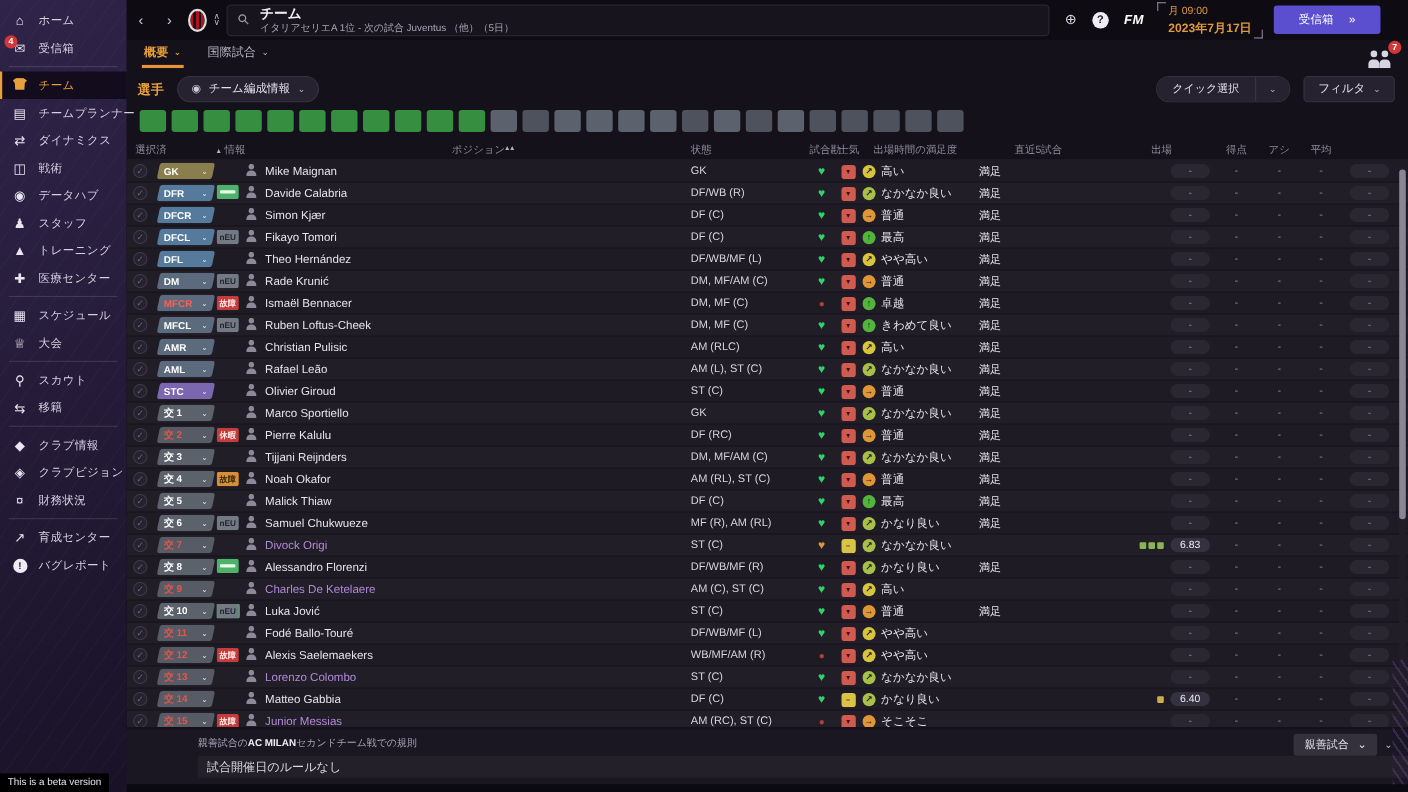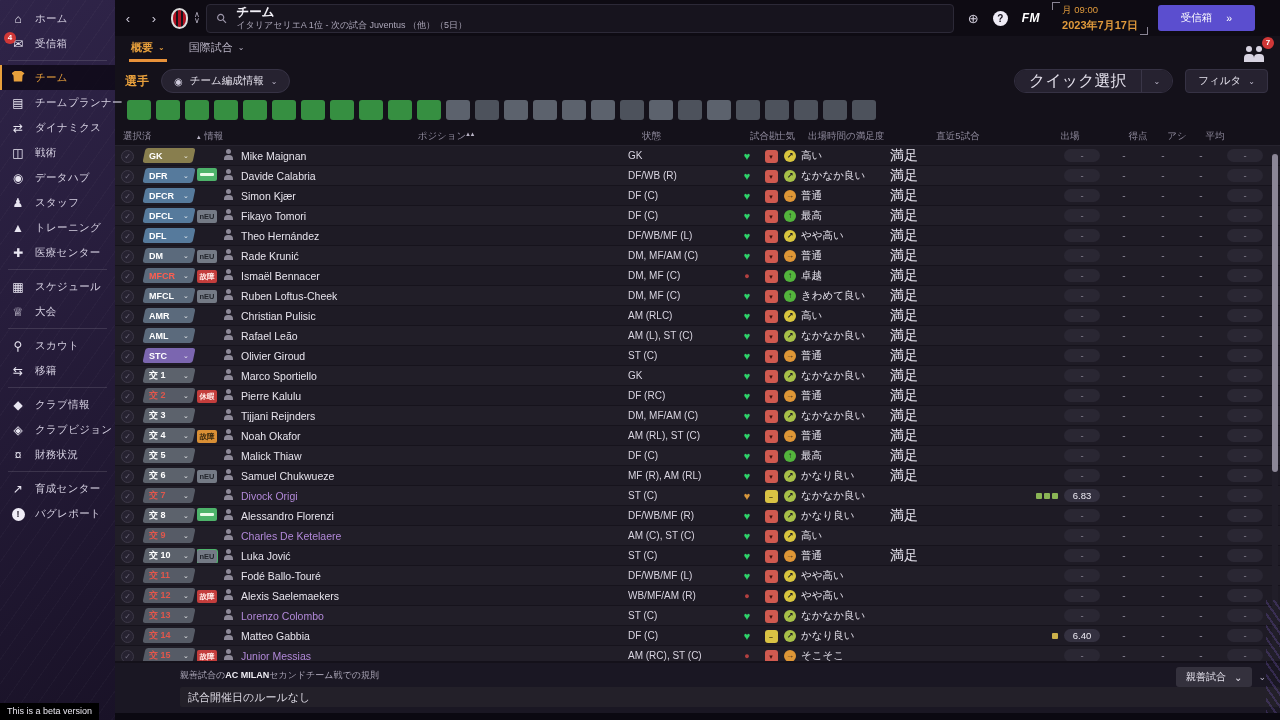--- a/index.html
+++ b/index.html
@@ -68,33 +68,33 @@
   
   .content { position:absolute; left:115px; right:0; top:62px; bottom:57px; background:#14111a; overflow:hidden; }
   .toolbar { display:flex; align-items:center; height:38px; padding:0 12px 0 10px; gap:12px; }
   .players-label { color:#e8a03c; font-size:12px; font-weight:bold; }
   .pill-btn { display:flex; align-items:center; gap:7px; background:#262230; border:1px solid #363244;
     border-radius:14px; height:24px; padding:0 12px; color:#e4e1ec; font-size:10.5px; cursor:pointer; white-space:nowrap; }
   .pill-btn .car { font-size:8px; color:#bdb8ca; }
   .eye { font-size:10px; color:#cfcbdc; }
   .toolbar .spacer { flex:1; }
   .split-btn { display:flex; align-items:stretch; height:24px; border-radius:14px; overflow:hidden; border:1px solid #363244; }
-  .split-main { background:#262230; color:#e4e1ec; border:none; font-size:16px; padding:0 14px; cursor:pointer; }
+  .split-main { background:#262230; color:#e4e1ec; border:none; font-size:10px; padding:0 14px; cursor:pointer; }
   .split-car { background:#262230; border:none; border-left:1px solid #3a3648; color:#bdb8ca; font-size:8px; padding:0 12px; cursor:pointer; }
 
   .filters { display:flex; align-items:center; gap:5px; padding:0 0 8px 12px; flex-wrap:nowrap; }
   .fbtn { height:20px; min-width:24px; padding:0 5px; border:none; border-radius:3px; font-size:9.5px; font-weight:bold;
     color:#fff; cursor:pointer; white-space:nowrap; }
   .fbtn.on { background:#368f41; }
   .fbtn.on-red { background:#368f41; color:#ff6a56; }
   .fbtn.sub { background:#5c626d; color:#e9e8ee; }
   .fbtn.sub-red { background:#4d525c; color:#e0594f; }
 
   .thead { display:grid; grid-template-columns:26px 56px 26px 18px 1fr 108px 22px 26px 96px 128px 96px 40px 38px 38px 46px;
-    align-items:center; height:17px; color:#8f8a9d; font-size:9.5px; }
+    align-items:center; height:17px; padding-right:14px; color:#8f8a9d; font-size:9.5px; }
   .thead .hc { white-space:nowrap; overflow:visible; }
   .thead .hr { text-align:center; }
   .thead .pos-h { display:flex; justify-content:center; padding-right:6px;margin-left:16px; }
   .sorters { color:#b9b4c5; font-size:7px; letter-spacing:1px; }
 
   .tbody { height:516px; overflow:hidden; border-top:1px solid #26232e; }
   .row { display:grid; grid-template-columns:26px 56px 26px 18px 1fr 108px 22px 26px 96px 128px 96px 40px 38px 38px 46px;
     align-items:center; height:20px; padding-right:14px; background:#1e1b25; border-bottom:1px solid #16131c; cursor:pointer; }
   .row:nth-child(even) { background:#211e28; }
   .cell { font-size:10.5px; color:#e5e2ec; white-space:nowrap; overflow:hidden; }
@@ -132,21 +132,21 @@
   .cond.c-fit { color:#2ed36a; }
   .cond.c-warn { color:#d9973c; }
   .cond.c-inj { color:#b24040; font-size:9px; }
   .sharp { display:inline-block; width:13px; height:13px; border-radius:3px; font-size:7px; line-height:13px; color:#2a1212; text-align:center; }
   .sharp.s-red { background:#d05a50; color:#3b1311; }
   .sharp.s-yellow { background:#d9c244; color:#3b3411; font-weight:bold; }
   .morale { display:flex; align-items:center; gap:5px; }
   .mdot { display:inline-block; width:12px; height:12px; border-radius:50%; font-size:8px; line-height:12px; text-align:center; color:#1d1a24; font-weight:bold; }
   .m-green { background:#53b43c; } .m-ygreen { background:#a8c048; } .m-yellow { background:#d8c53e; } .m-orange { background:#de9636; }
   .mtext { font-size:10.5px; color:#e5e2ec; }
-  .satis { font-size:14px; color:#e5e2ec; padding-left:10px; }
+  .satis { font-size:10px; color:#e5e2ec; padding-left:10px; }
   .last5 { display:flex; align-items:center; justify-content:flex-end; gap:2px; padding-right:4px; }
   .sq { display:inline-block; width:6px; height:6px; border-radius:1px; }
   .sq.g { background:#8ab555; } .sq.y { background:#cbb04a; }
   .pill { display:inline-block; min-width:36px; border-radius:9px; background:#2a2733; color:#8a8596;
     font-size:9.5px; text-align:center; padding:1px 6px; margin-left:4px; }
   .pill.rated { color:#eceaf2; background:#343140; }
   .dim { color:#8a8596; text-align:center; font-size:10px; }
 
   .vscroll { position:absolute; right:2px; top:90px; bottom:4px; width:6px; background:#211e29; border-radius:3px; }
   .vthumb { position:absolute; left:0; right:0; top:2px; height:318px; background:#8b8696; border-radius:3px; }

